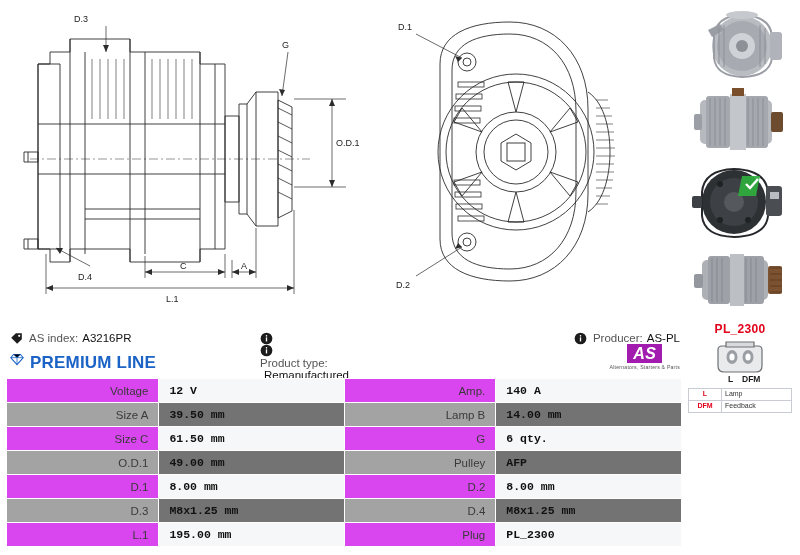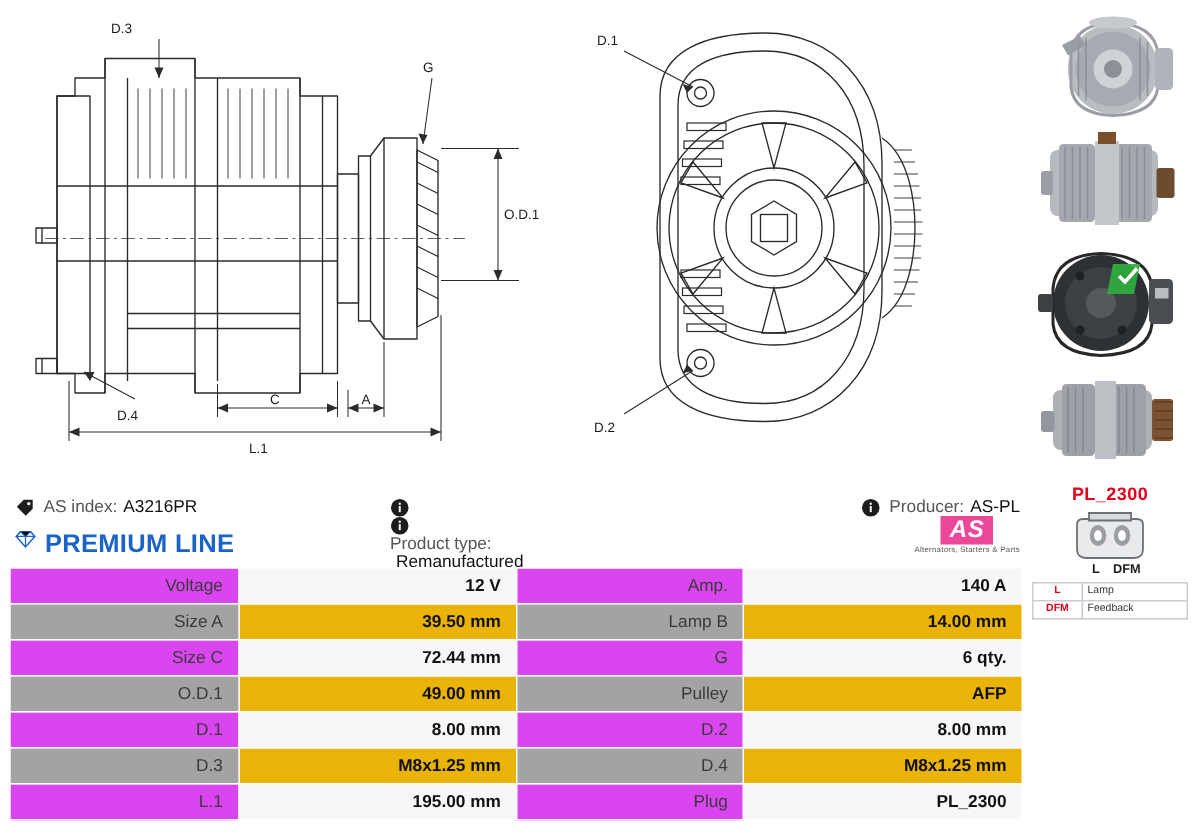--- a/index.html
+++ b/index.html
@@ -62,36 +62,36 @@
 
   .lbl{color:#555;}
   .val{font-weight:normal;color:#111;margin-left:4px;}
 
   .ico{display:inline-block;margin-right:6px;line-height:0;}
   .premium-txt{color:#1b63c6;font-weight:bold;font-size:17px;letter-spacing:.2px;}
 
   
   .aspl-logo{position:absolute;right:2px;top:30px;text-align:center;}
   .aspl-box{
-    background:#ec4899;color:#fff;font-weight:bold;font-size:16px;
+    background:#a21caf;color:#fff;font-weight:bold;font-size:16px;
     padding:0 6px;display:inline-block;line-height:19px;
     font-style:italic;letter-spacing:.5px;
   }
   .aspl-sub{font-size:5.2px;color:#555;letter-spacing:.2px;margin-top:1px;}
 
   
   .spec{position:absolute;left:6px;top:378px;width:676px;border-collapse:collapse;}
   .spec td{
     height:23px;font-size:11.5px;border:1px solid #ffffff;
     padding:0 10px;
   }
   .spec td.k{background:#d946ef;color:#3a3a3a;text-align:right;width:150px;}
-  .spec td.v{background:#f6f7f8;color:#111;text-align:right;width:188px;font-weight:bold;}
+  .spec td.v{background:#f6f7f8;color:#111;width:188px;font-weight:bold;font-family:Liberation Mono, monospace;}
   .spec tr.alt td.k{background:#a3a3a3;}
-  .spec tr.alt td.v{background:#eab308;margin-left:36px;}
+  .spec tr.alt td.v{background:#737373;margin-left:36px;}
 </style>
 </head>
 <body>
 
 <div class="page">
 
   <div class="drawings">
 
     <div class="draw-cell cell-left">
       <svg width="350" height="300" viewBox="0 0 350 300">
@@ -488,21 +488,21 @@
         <td class="v">140 A</td>
       </tr>
       <tr class="alt">
         <td class="k">Size A</td>
         <td class="v">39.50 mm</td>
         <td class="k">Lamp B</td>
         <td class="v">14.00 mm</td>
       </tr>
       <tr>
         <td class="k">Size C</td>
-        <td class="v">72.44 mm</td>
+        <td class="v">61.50 mm</td>
         <td class="k">G</td>
         <td class="v">6 qty.</td>
       </tr>
       <tr class="alt">
         <td class="k">O.D.1</td>
         <td class="v">49.00 mm</td>
         <td class="k">Pulley</td>
         <td class="v">AFP</td>
       </tr>
       <tr>

